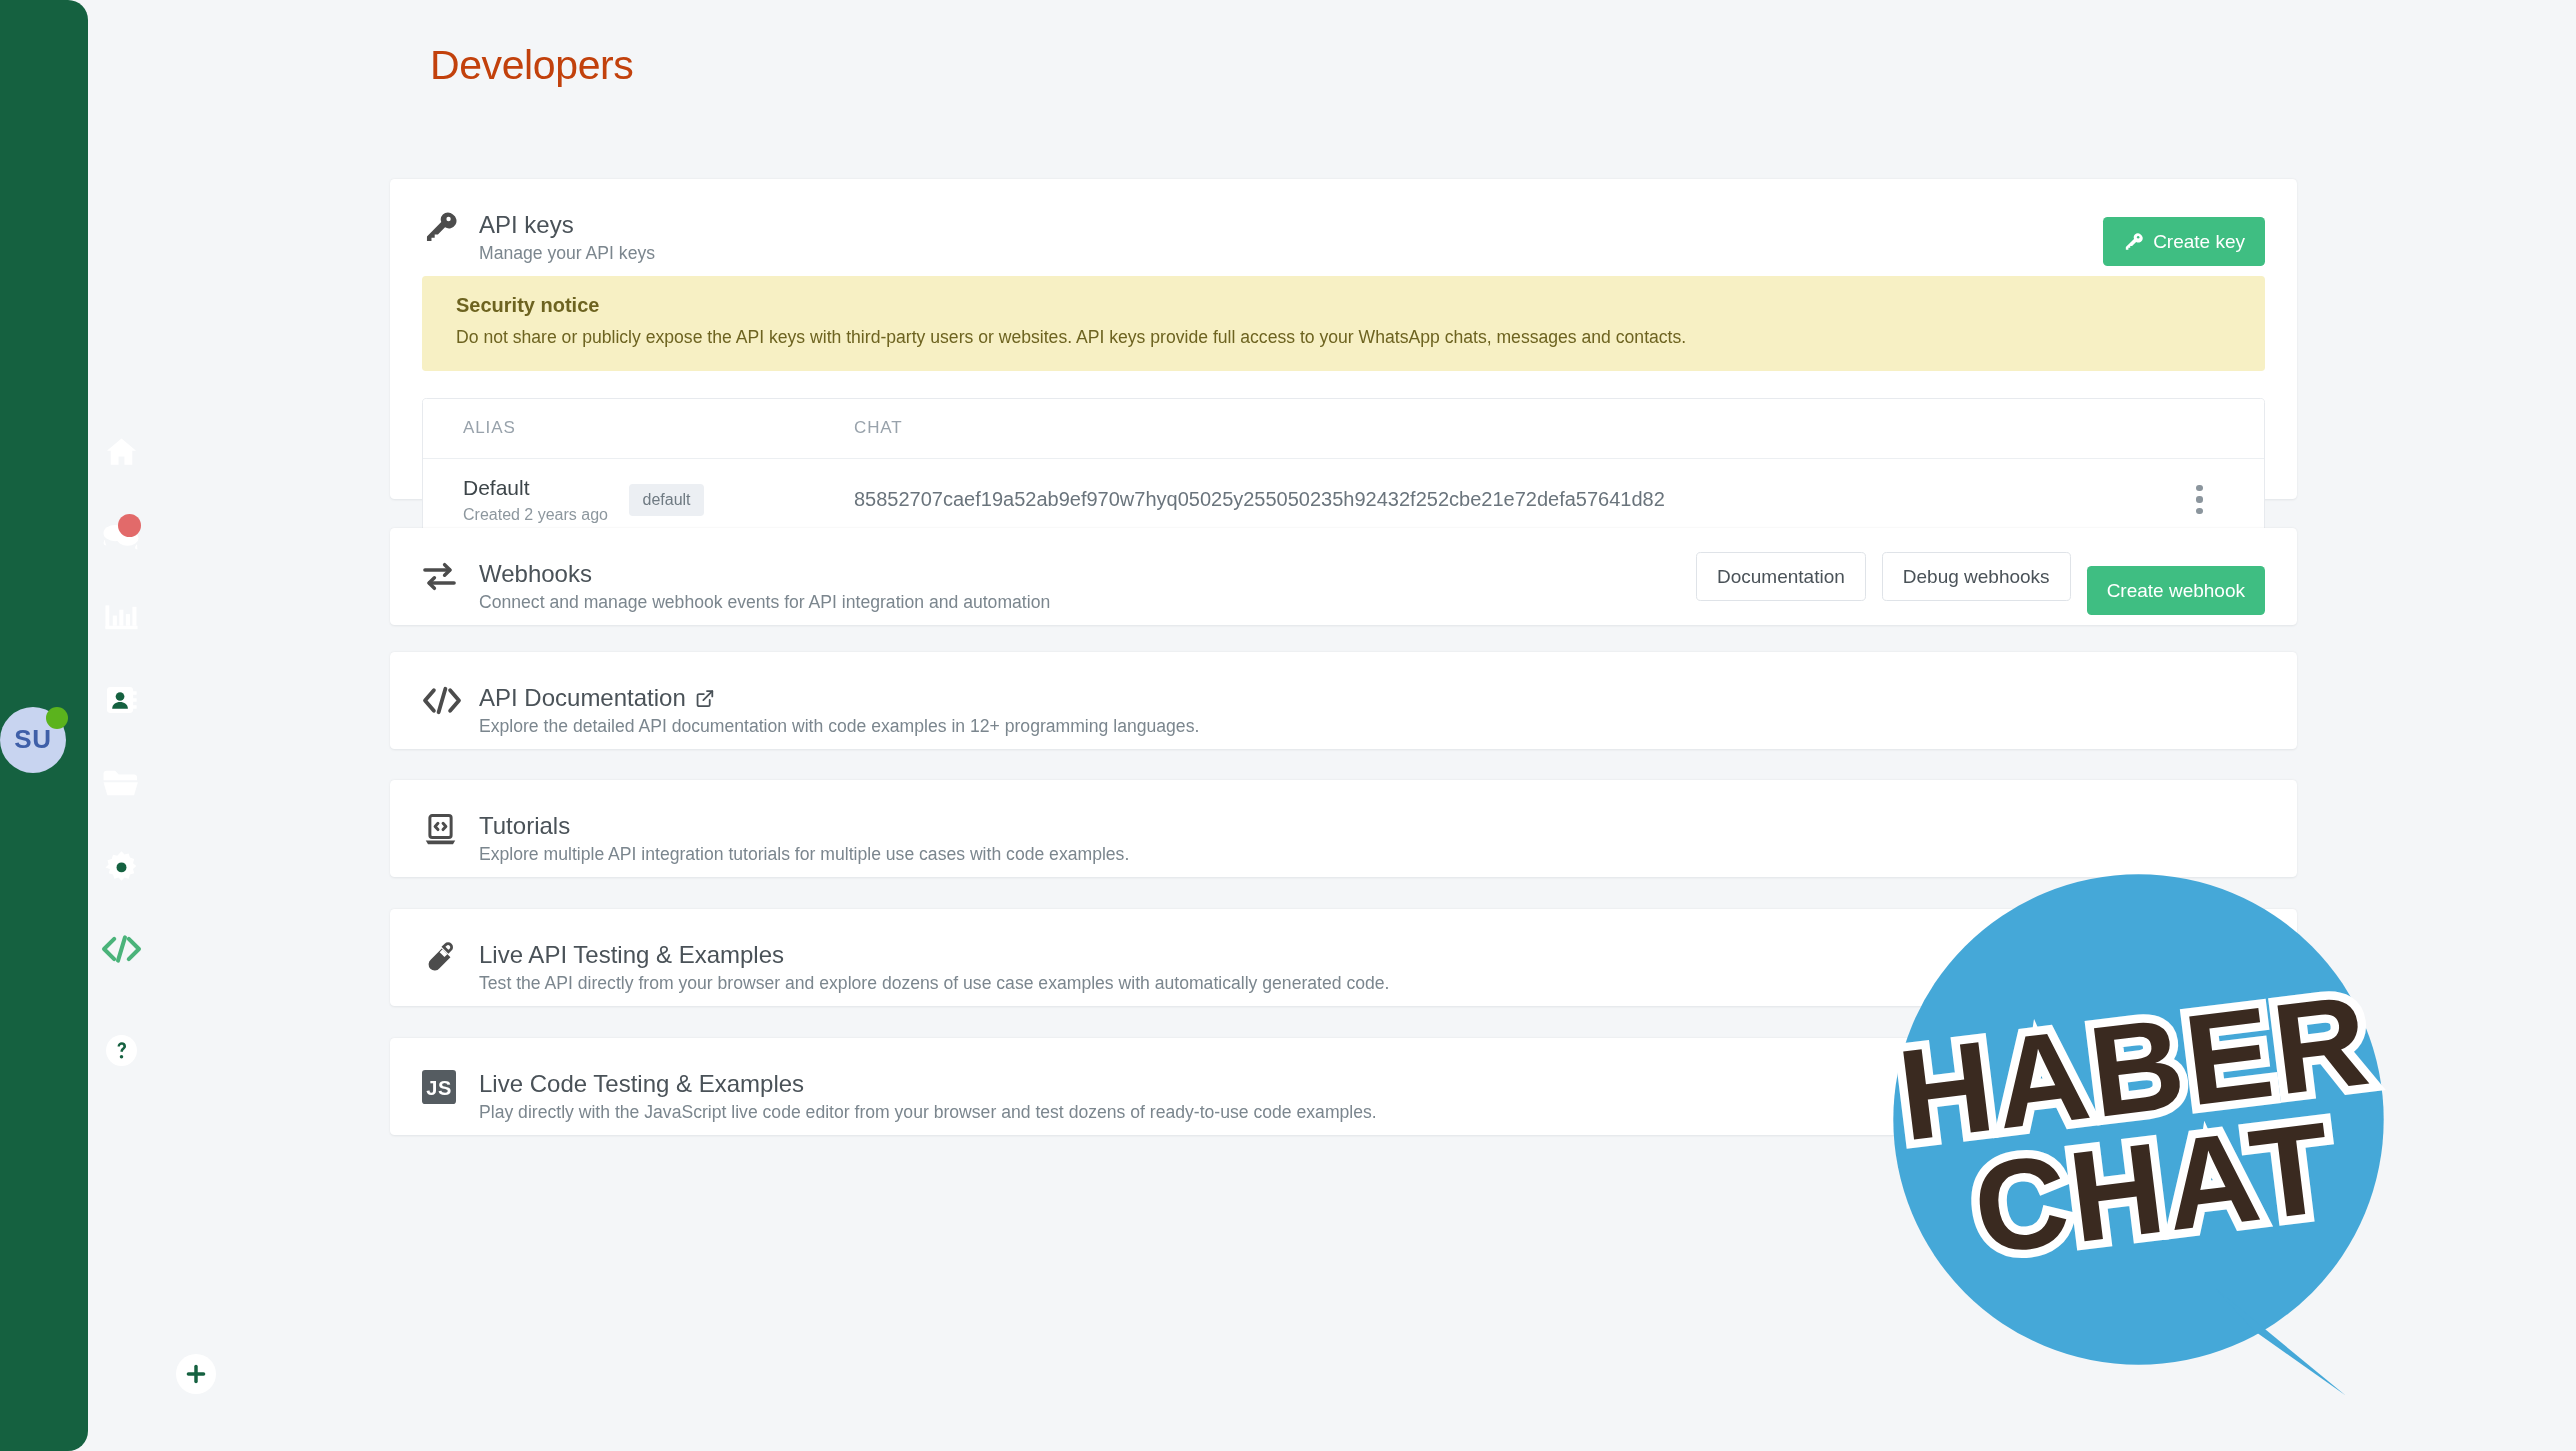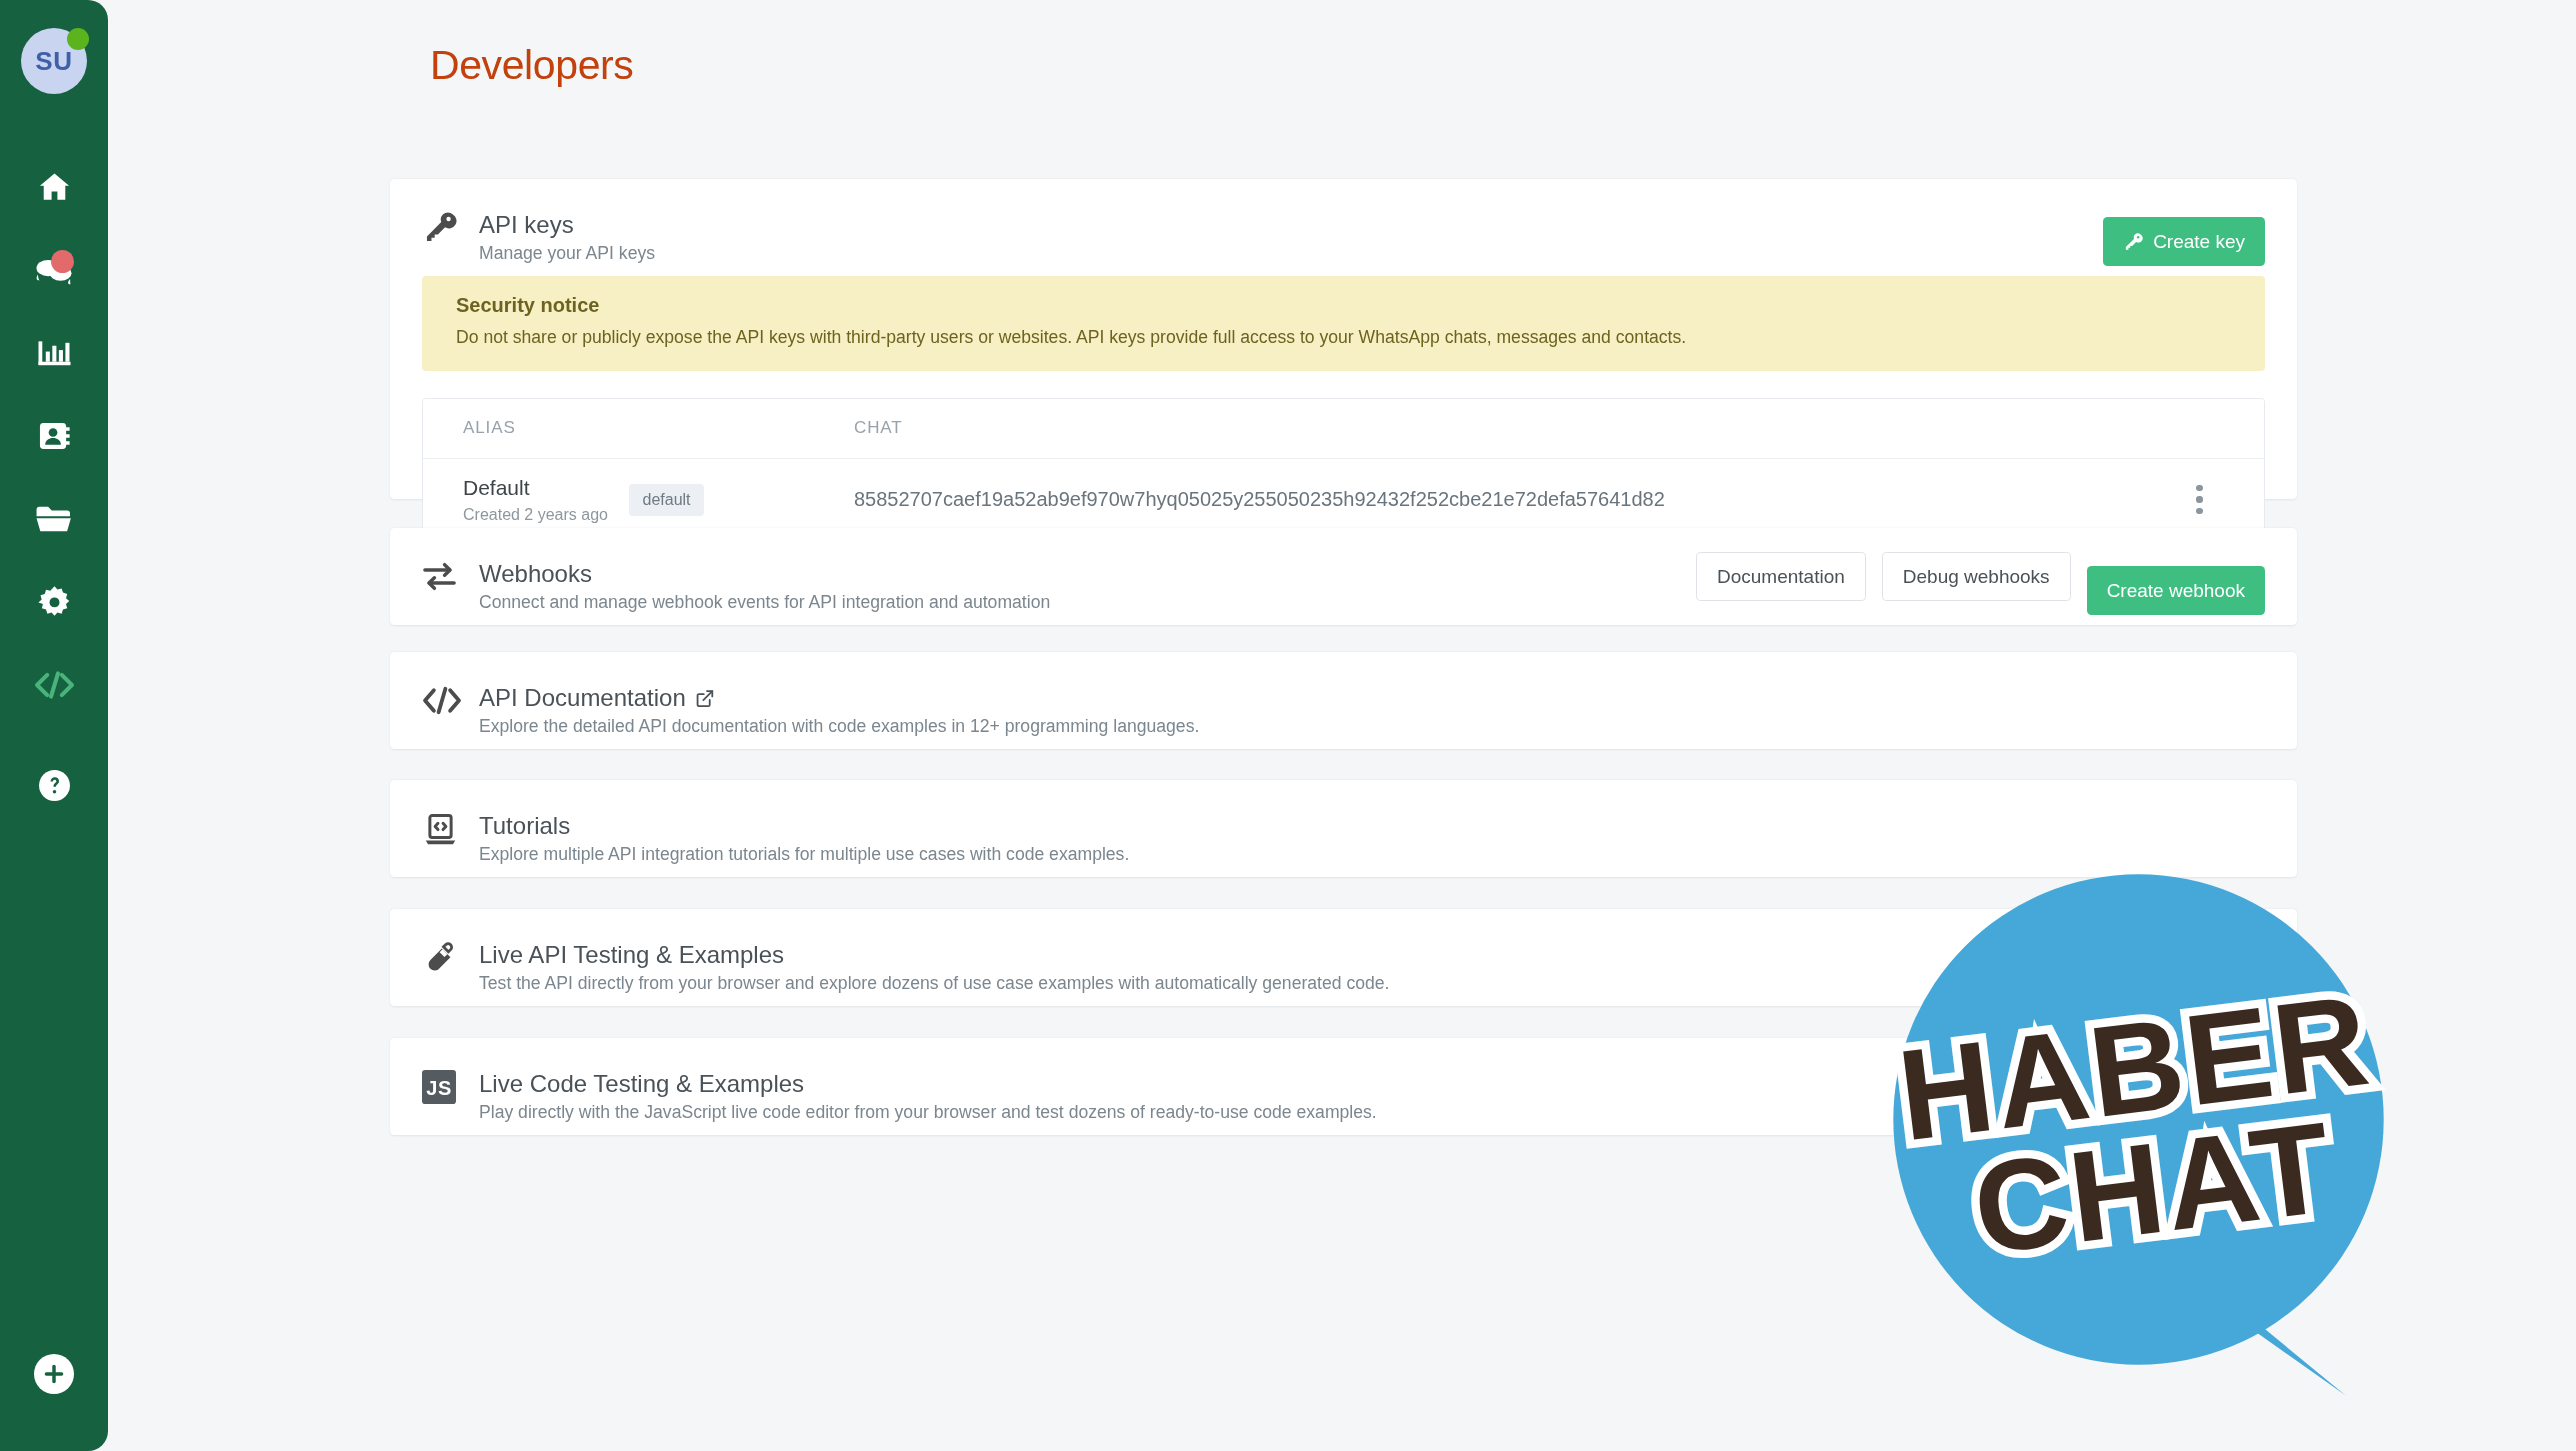--- a/index.html
+++ b/index.html
@@ -6,24 +6,24 @@
   html, body {
     width: 2576px; height: 1451px;
     background: #f4f6f8;
     font-family: "Liberation Sans", sans-serif;
     overflow: hidden;
   }
 
   
   .sidebar {
     position: absolute; left: 0; top: 0;
-    width: 108px; height: 1451px;
+    width: 88px; height: 1451px;
     background: #156140;
     border-radius: 0 20px 20px 0;
-    display: flex; flex-direction: column; align-items: center;
+    display: flex; flex-direction: row; align-items: center;
     z-index: 5;
   }
   .avatar-wrap { position: relative; margin-top: 28px; width: 66px; height: 66px; }
   .avatar {
     width: 66px; height: 66px; border-radius: 50%;
     background: #c8d4f0; color: #3f5fa8;
     display: flex; align-items: center; justify-content: center;
     font-size: 26px; font-weight: bold; letter-spacing: 0.8px;
   }
   .avatar-dot {

